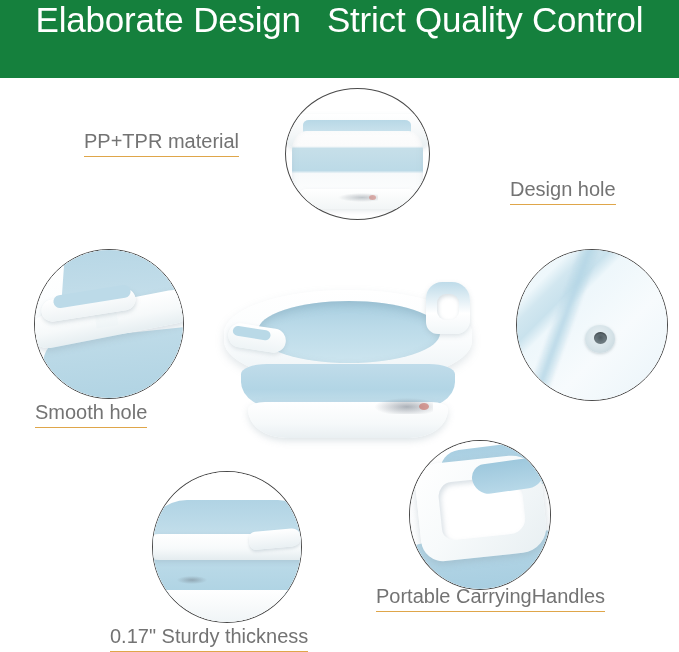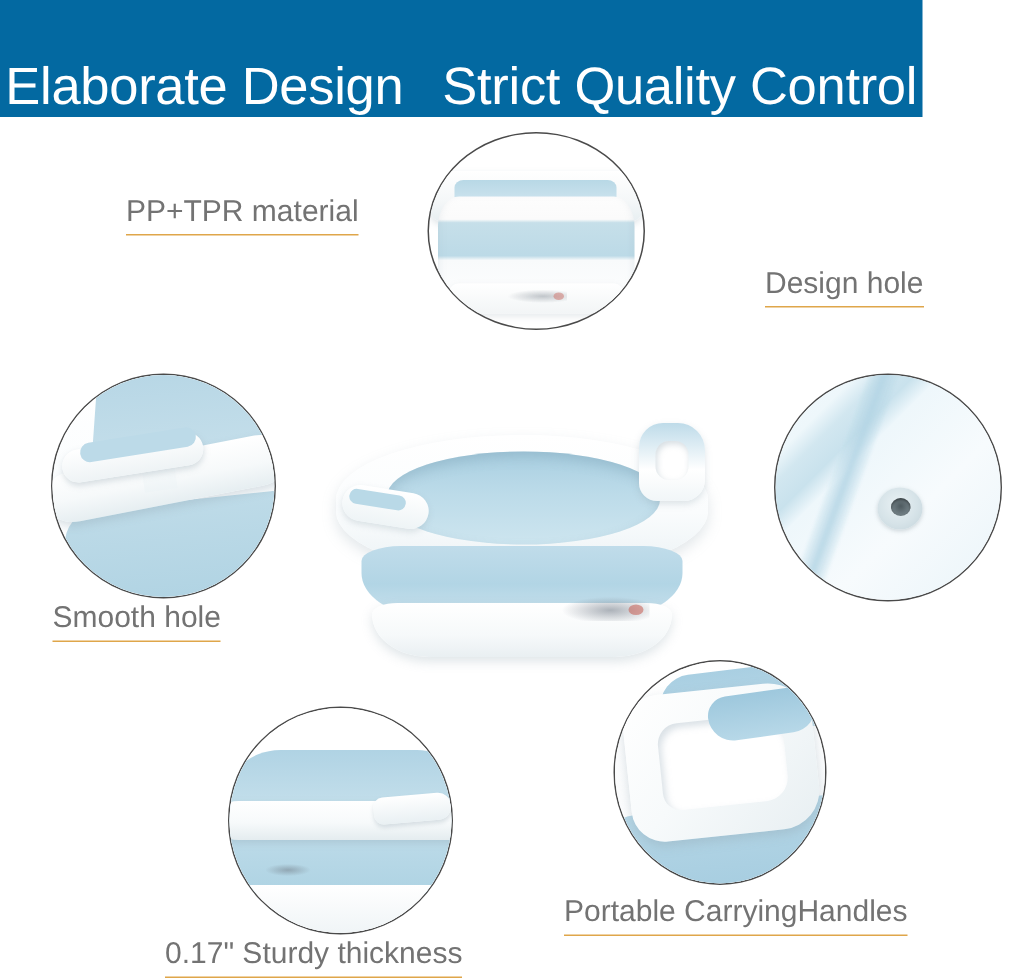--- a/index.html
+++ b/index.html
@@ -16,25 +16,25 @@
     height: 652px;
     background: #ffffff;
     overflow: hidden;
   }
 
   
   #header-banner {
     position: absolute;
     left: 0;
     top: 0;
-    width: 615px;
+    width: 679px;
     height: 78px;
-    background: #0369a1;
+    background: #15803d;
     display: flex;
-    align-items: flex-end;
+    align-items: flex-start;
     justify-content: center;
   }
   .header-text {
     color: #ffffff;
     font-size: 35px;
     font-weight: 400;
     letter-spacing: -0.2px;
     white-space: nowrap;
     font-family: "Liberation Sans", sans-serif;
   }
@@ -48,21 +48,21 @@
     font-weight: 400;
     white-space: nowrap;
     padding-bottom: 3px;
     border-bottom: 1.6px solid #dfa64a;
     font-family: "Liberation Sans", sans-serif;
   }
   #label-material   { left: 84px;  top: 130px; }
   #label-drain      { left: 510px; top: 178px; }
   #label-edges      { left: 35px;  top: 401px; }
   #label-thickness  { left: 110px; top: 625px; }
-  #label-handles    { left: 376px; top: 597px; }
+  #label-handles    { left: 376px; top: 585px; }
 
   
   .circle-frame {
     position: absolute;
     border: 1.4px solid #4a4a4a;
     border-radius: 50%;
     overflow: hidden;
     background: #ffffff;
   }
   .circle-inner {

